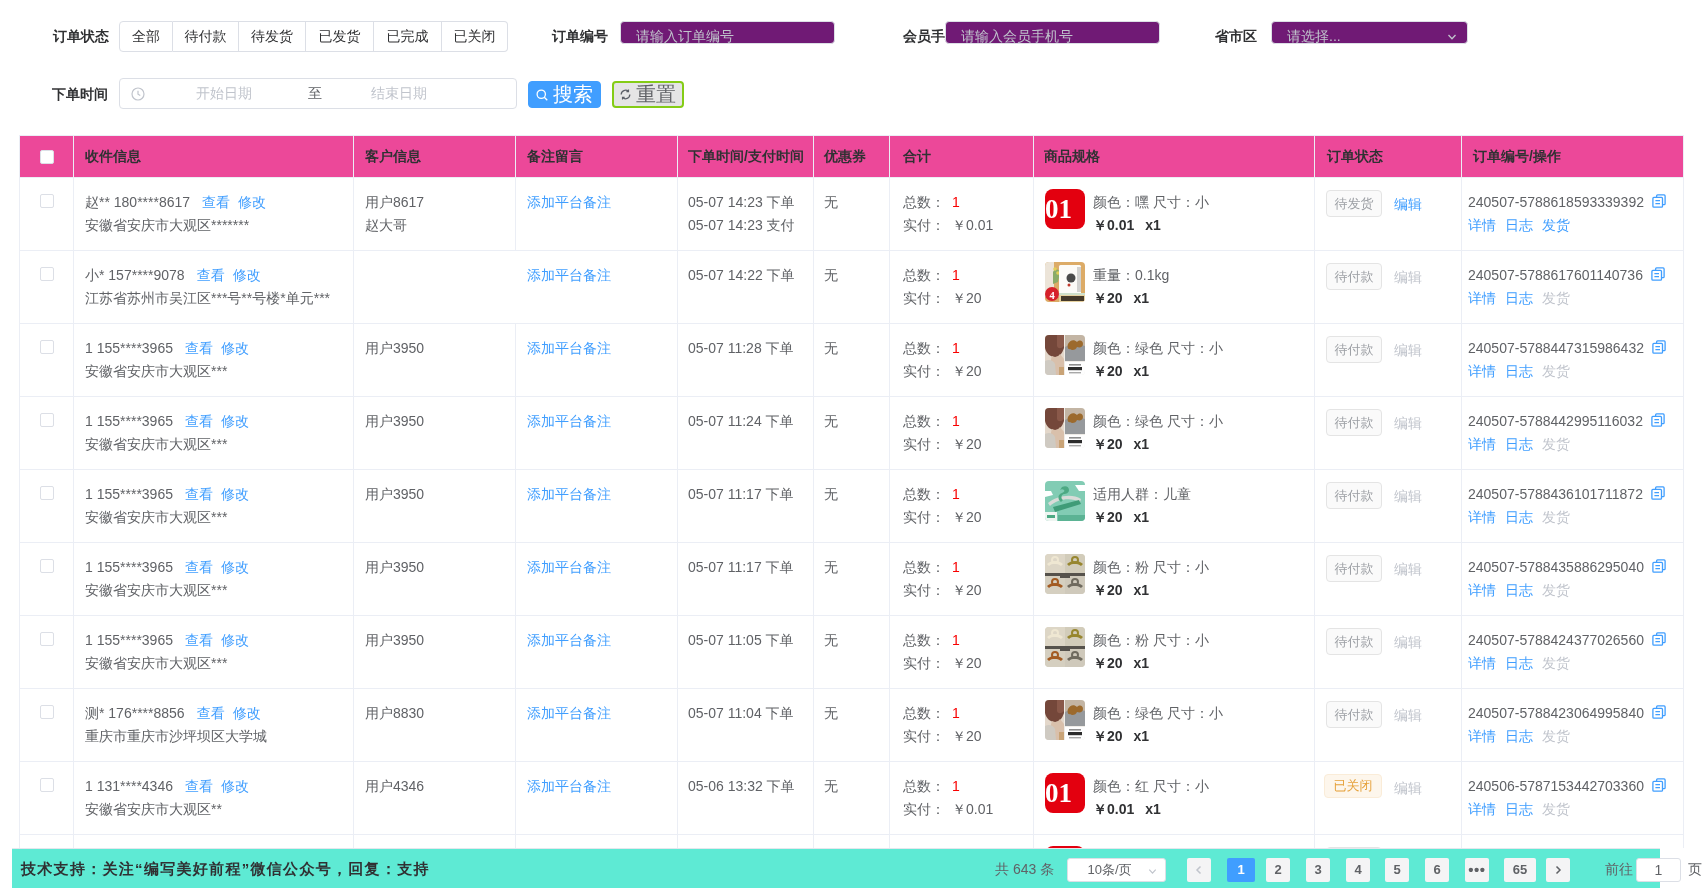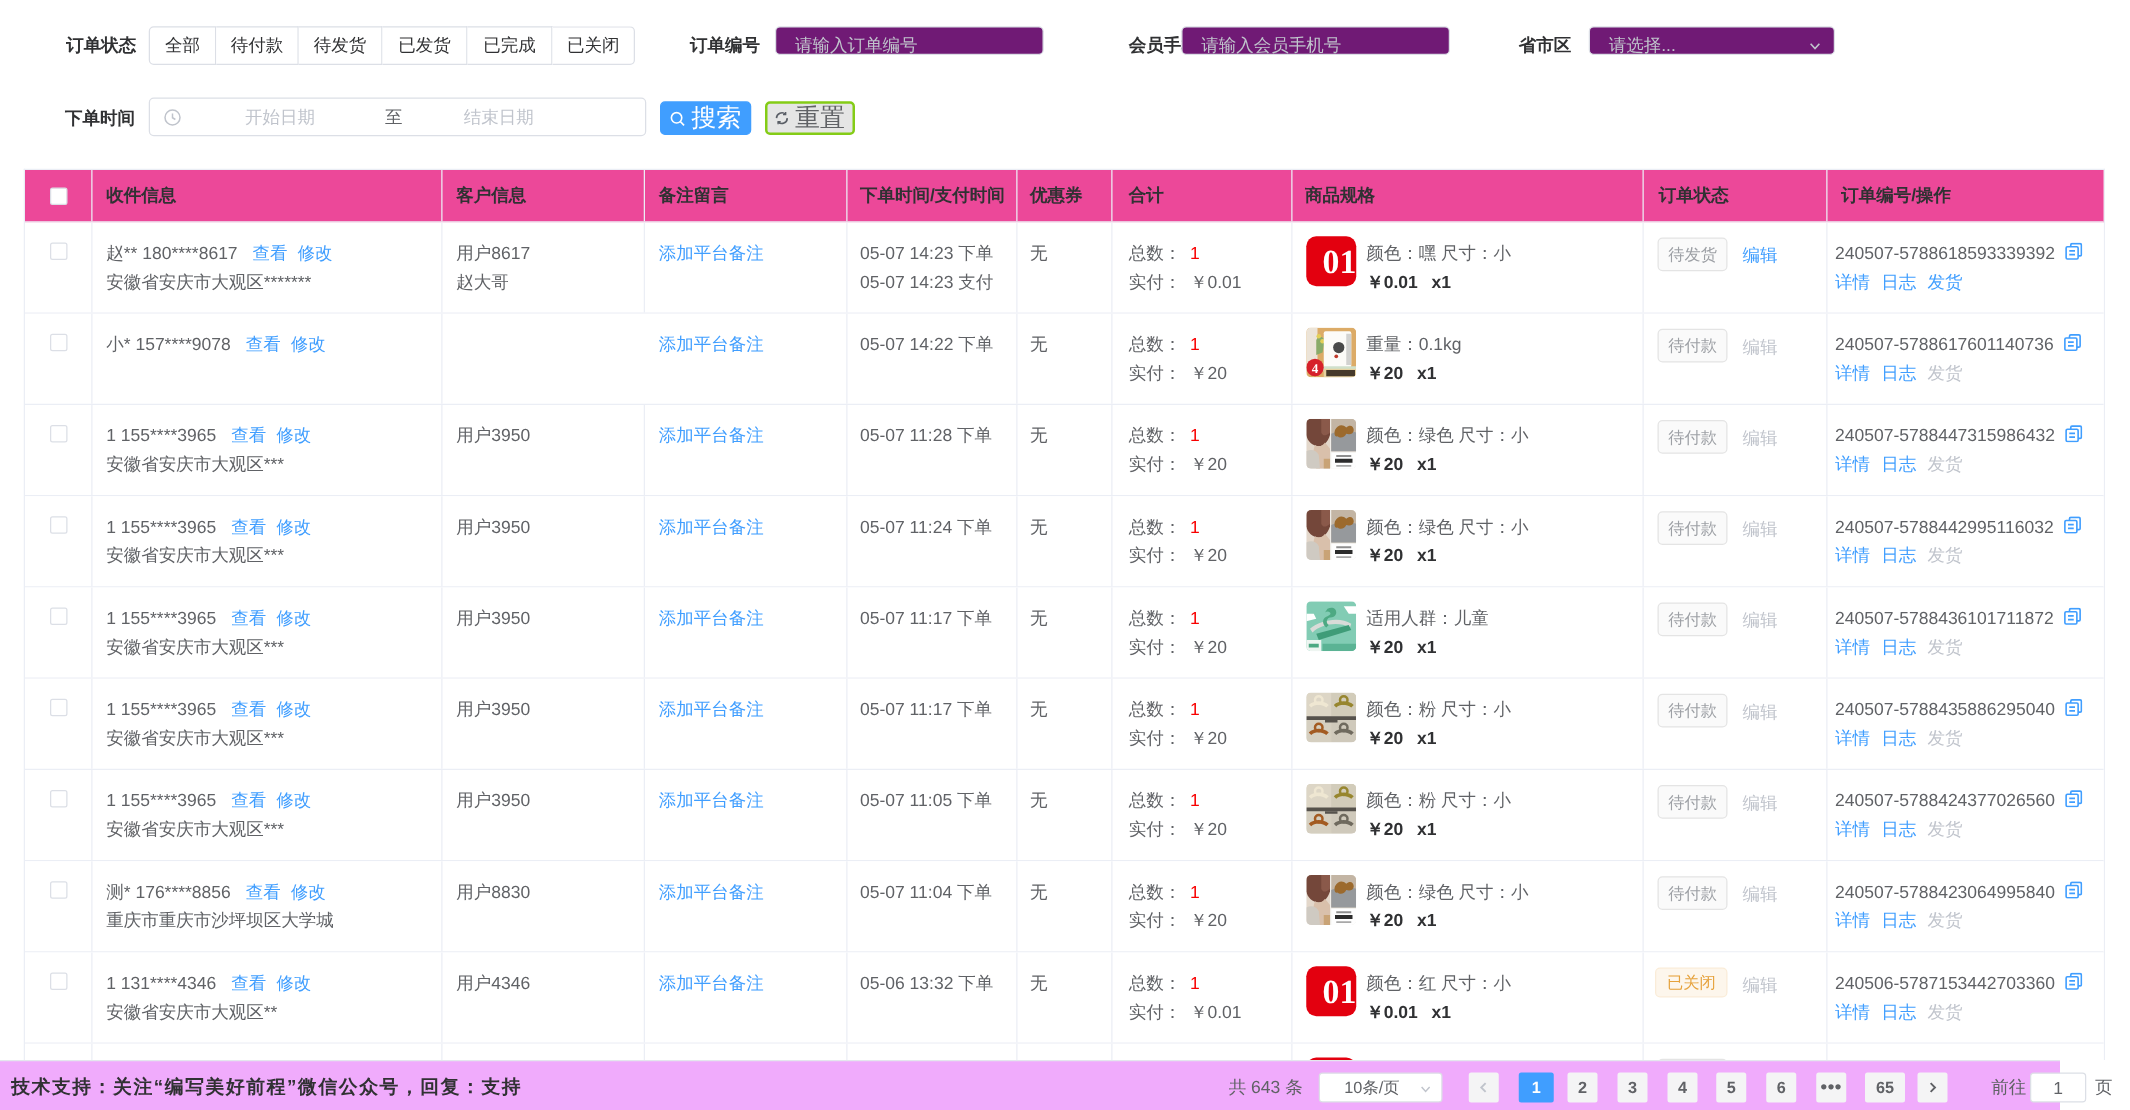--- a/index.html
+++ b/index.html
@@ -39,35 +39,35 @@
 .c9{left:1442px;width:223px;padding-left:6px;border-right:none}
 .th.c9{border-right:none}
 .cb{position:absolute;left:19.5px;top:16px;width:14px;height:14px;border:1px solid #dcdfe6;border-radius:2px;background:#fff}
 .thead .cb{top:14px}
 .lk{color:#409eff;text-decoration:none;cursor:pointer}
 .glk{color:#c0c4cc;text-decoration:none}
 .lm16{margin-left:12px}.lm14{margin-left:8px}
 .red{color:#f80000}
 .v7{margin-left:7px}
 .pimg{position:absolute;left:11px;top:11px;width:40px;height:40px;border-radius:4px;overflow:hidden}
-.p01{background:#e3000f;border-radius:8px;text-align:right}
+.p01{background:#e3000f;border-radius:8px;text-align:left}
 .p01 span{font-family:"Liberation Serif",serif;font-weight:bold;font-size:27px;line-height:40px;color:#fff;letter-spacing:0px}
 .pinfo{position:absolute;left:59px;top:13px}
 .pb{font-weight:bold;color:#303133}
 .x1{margin-left:11px}
 .stbtn{position:absolute;left:11px;top:12px;width:56px;height:27px;background:#fafafa;border:1px solid #e4e4e4;
  border-radius:4px;color:#9da0a5;font-size:13px;line-height:25px;text-align:center}
 .sttag{position:absolute;left:9px;top:12px;width:58px;height:24px;background:#fdf6ec;border:1px solid #faecd8;
  border-radius:4px;color:#e6a23c;font-size:13px;line-height:22px;text-align:center}
 .edit{position:absolute;left:79px;top:16px;font-size:14px;line-height:20px}
 .cpy{vertical-align:-1px;margin-left:8px}
 .ops a{margin-right:9px}
 .nowrap{white-space:nowrap}
 
-.footer{position:absolute;left:0;top:848px;width:1648px;height:40px;background:#f0abfc;border-top:1px solid #e4e7ed}
+.footer{position:absolute;left:12px;top:848px;width:1648px;height:40px;background:#5eead4;border-top:1px solid #e4e7ed}
 .support{position:absolute;left:9px;top:11px;font-size:15px;font-weight:bold;color:#303133;letter-spacing:1.3px}
 .total{position:absolute;left:983px;top:12px;font-size:14px;color:#606266}
 .psel{position:absolute;left:1055px;top:9px;width:99px;height:24px;border:1px solid #dcdfe6;border-radius:3px;
  background:#fff;font-size:13px;color:#606266;line-height:22px;text-align:center;padding-right:14px}
 .psel svg{position:absolute;right:7px;top:7px}
 .pg{position:absolute;top:9px;height:24px;background:#f4f4f5;border-radius:2px;color:#606266;
  font-size:13px;font-weight:bold;line-height:24px;text-align:center}
 .pg.act{background:#409eff;color:#fff}
 .jump{position:absolute;left:1624px;top:9px;width:45px;height:24px;border:1px solid #dcdfe6;border-radius:3px;
  background:#fff;font-size:14px;color:#606266;line-height:22px;text-align:center}
@@ -177,20 +177,21 @@
           </svg></div>
         <div class="ln ops"><a class="lk">详情</a><a class="lk">日志</a><a class="lk">发货</a></div>
       </div>
     </div>
 <div class="tr" style="top:115px">
       <div class="td c0">
         <span class="cb"></span>
       </div>
       <div class="td c1">
         <div class="ln">小* 157****9078<a class="lk lm16">查看</a><a class="lk lm14">修改</a></div>
+        <div class="ln">江苏省苏州市吴江区***号**号楼*单元***</div>
       </div>
       <div class="td c3">
         <div class="ln"><a class="lk">添加平台备注</a></div>
       </div>
       <div class="td c4">
         <div class="ln">05-07 14:22 下单</div>
       </div>
       <div class="td c5">
         <div class="ln">无</div>
       </div>

